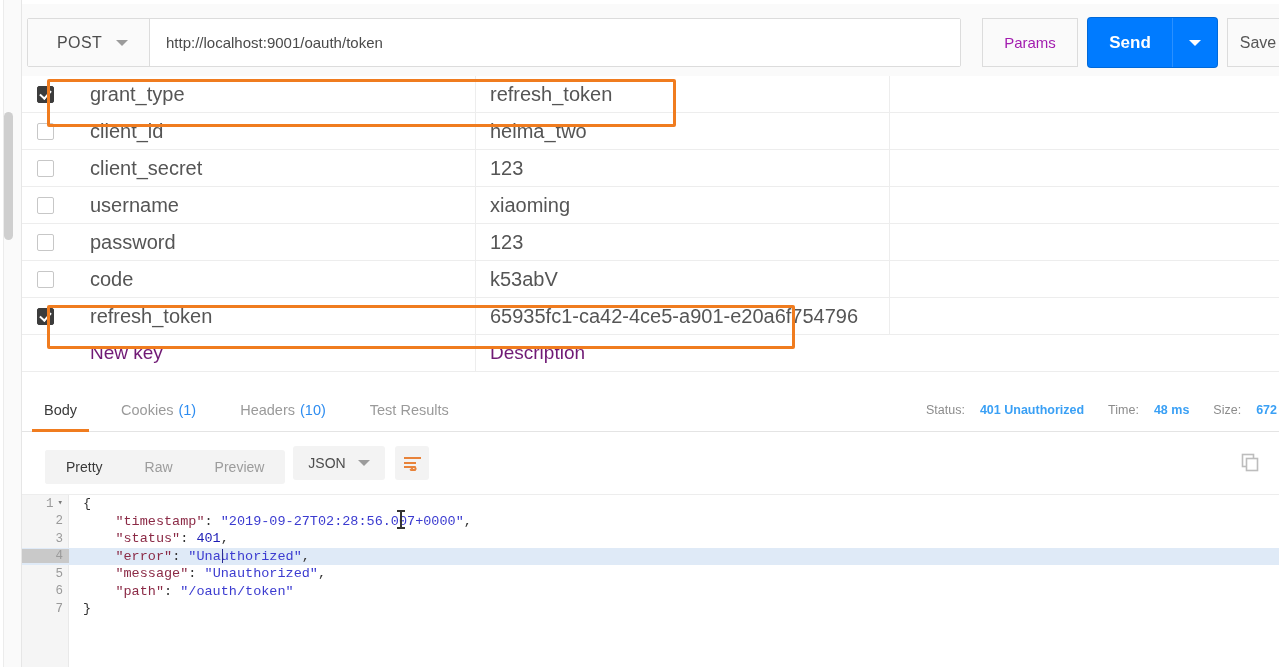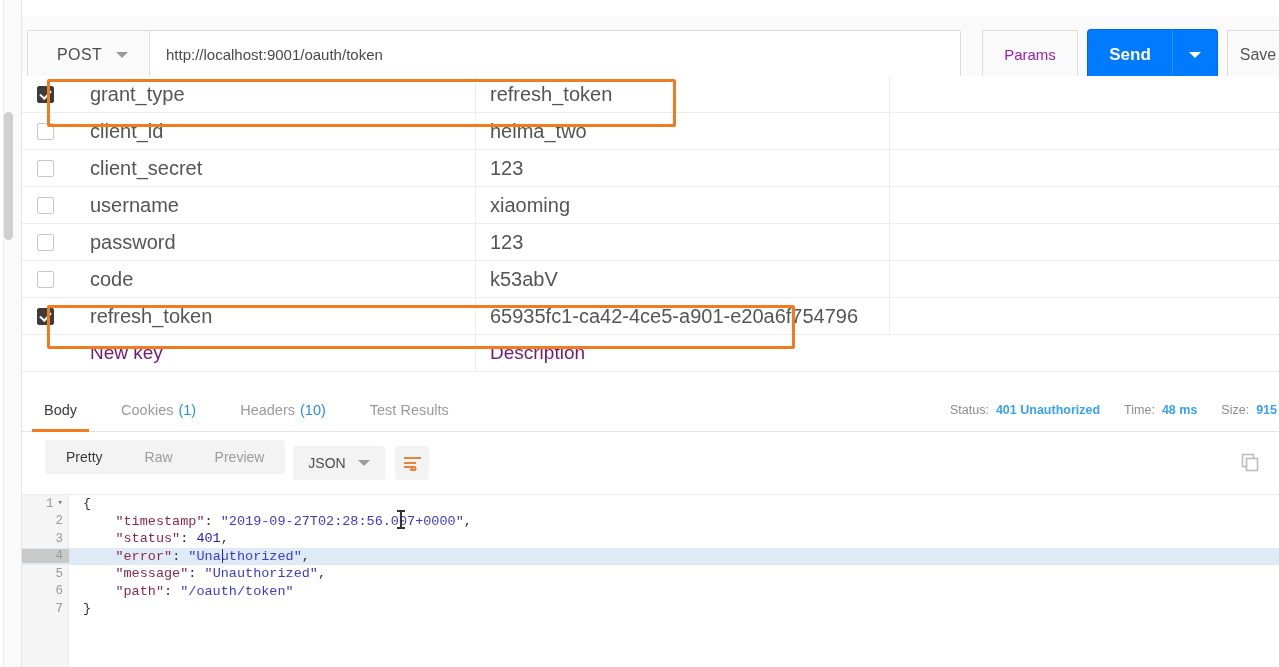--- a/index.html
+++ b/index.html
@@ -21,21 +21,21 @@
     position: absolute; left: 4px; top: 112px; width: 9px; height: 128px;
     background: #cfcfcf; border-radius: 5px;
   }
   .rail-edge {
     position: absolute; left: 0; top: 0; width: 4px; height: 667px;
     background: #ffffff; border-right: 1px solid #ececec;
   }
 
   
   .urlbar {
-    position: absolute; left: 22px; top: 16px; width: 1257px; height: 80px;
+    position: absolute; left: 22px; top: 4px; width: 1257px; height: 80px;
     background: #fafafa; border-bottom: 5px solid #3b82f6;
   }
   .url-group {
     position: absolute; left: 5px; top: 14px; height: 49px;
     display: flex; align-items: stretch;
     border: 1px solid #dcdcdc; background: #fff; border-radius: 2px;
   }
   .method-box {
     width: 122px; display: flex; align-items: center; gap: 14px;
     padding-left: 29px; border-right: 1px solid #dcdcdc; background: #fafafa;
@@ -145,31 +145,31 @@
   .rtab.active::after {
     content: ""; position: absolute; left: 10px; right: 10px; bottom: 0;
     height: 3px; background: #f07c1f;
   }
   .rtab .cnt { color: #2d8cf0; margin-left: 5px; }
   .status-strip {
     position: absolute; right: 0; top: 0; height: 44px;
     display: flex; align-items: center; gap: 24px; padding-right: 2px;
     font-size: 12.5px;
   }
-  .stat-item { display: flex; gap: 7px; white-space: nowrap; }
+  .stat-item { display: flex; gap: 15px; white-space: nowrap; }
   .stat-lab { color: #8c8c8c; }
   .stat-val { color: #3aa0f5; font-weight: bold; }
 
   
   .body-toolbar {
     position: absolute; left: 22px; top: 432px; width: 1257px; height: 62px;
     background: #fff;
   }
   .seg {
-    position: absolute; left: 23px; top: 8px; height: 34px;
+    position: absolute; left: 23px; top: 18px; height: 34px;
     display: flex; background: #f3f3f3; border-radius: 3px; overflow: hidden;
   }
   .seg-item {
     padding: 0 21px; display: flex; align-items: center;
     font-size: 14px; color: #9c9c9c; cursor: pointer;
   }
   .seg-item.active { background: #f3f3f3; color: #3a3a3a; }
   .fmt-select {
     position: absolute; left: 271px; top: 14px; width: 92px; height: 34px;
     display: flex; align-items: center; justify-content: center; gap: 12px;
@@ -397,21 +397,21 @@
       <div class="stat-item">
         <span class="stat-lab">Status:</span>
         <span class="stat-val">401 Unauthorized</span>
       </div>
       <div class="stat-item">
         <span class="stat-lab">Time:</span>
         <span class="stat-val">48 ms</span>
       </div>
       <div class="stat-item">
         <span class="stat-lab">Size:</span>
-        <span class="stat-val">915</span>
+        <span class="stat-val">672</span>
       </div>
     </div>
   </div>
 
   <div class="body-toolbar">
     <div class="seg" id="segbox">
         <div class="seg-item active">Pretty</div>
         <div class="seg-item">Raw</div>
         <div class="seg-item">Preview</div>
       </div>

